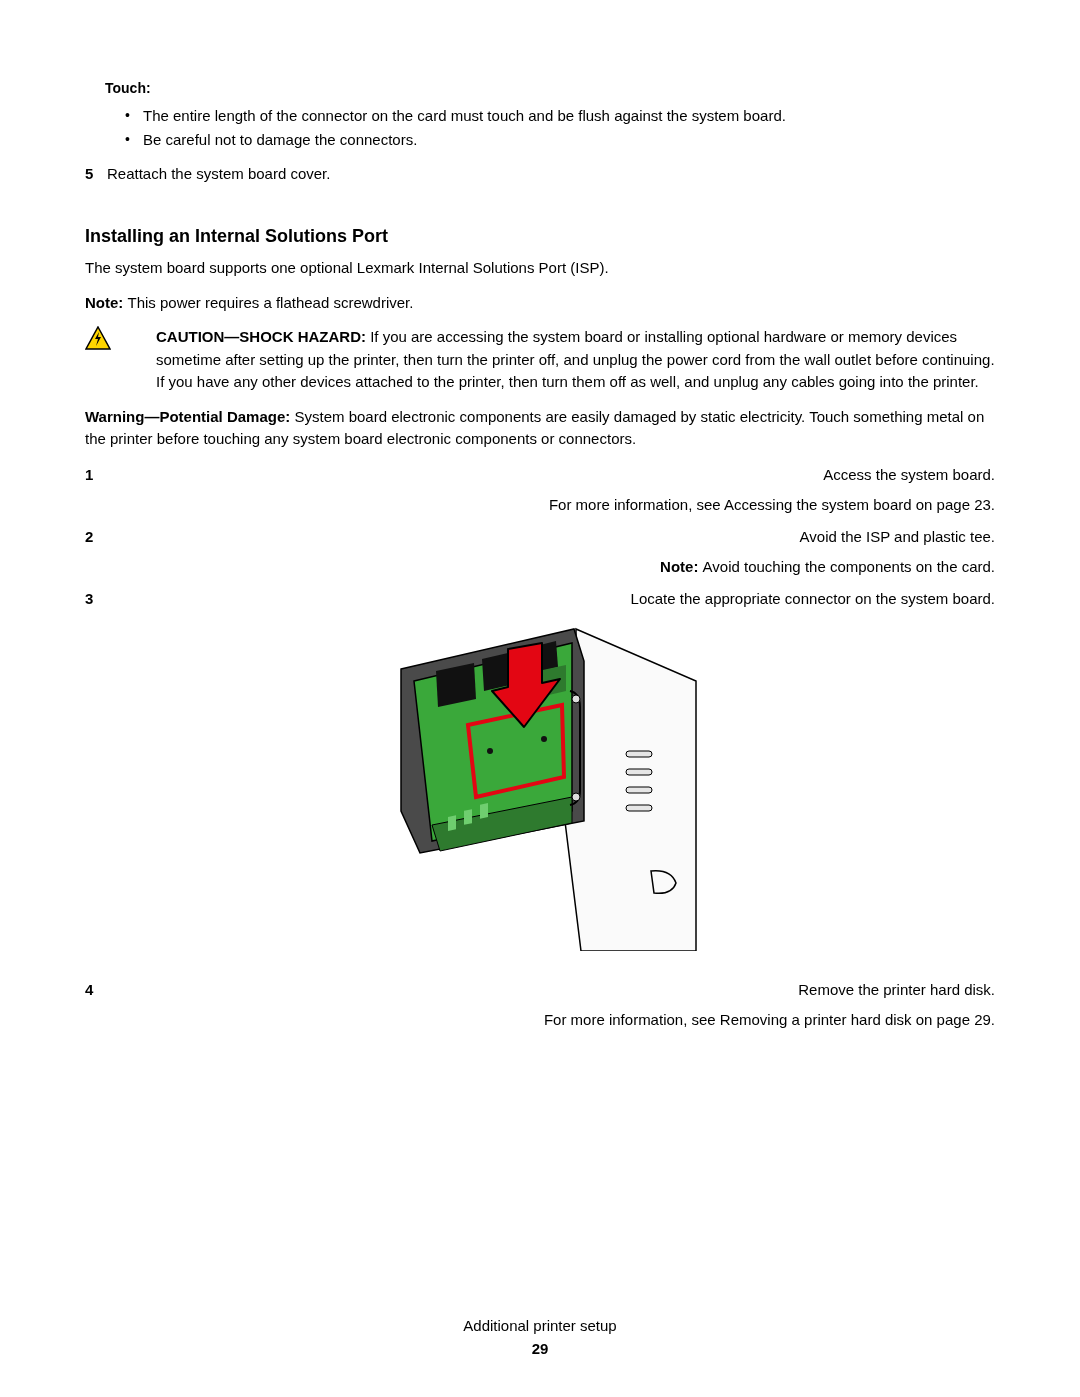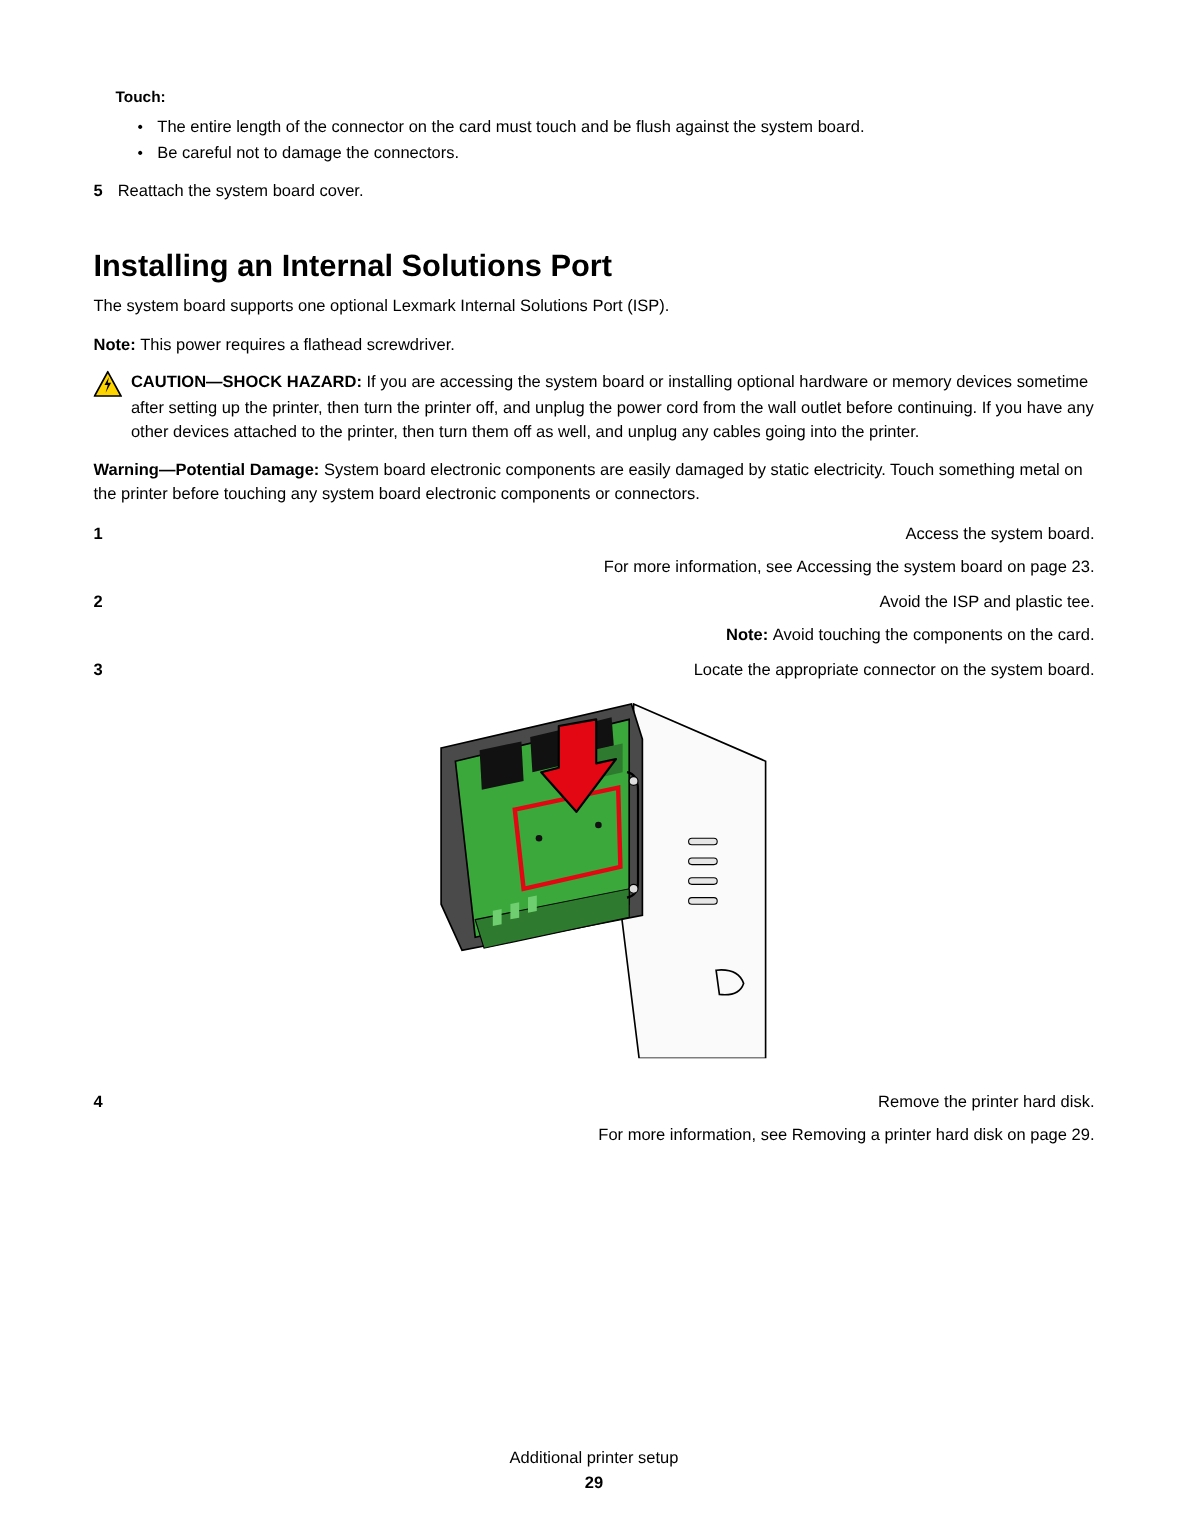--- a/index.html
+++ b/index.html
@@ -74,35 +74,36 @@
     text-align: right;
   }
   ol.steps2 > li::before {
     content: counter(stp);
     position: absolute;
     left: 0;
     top: 0;
     font-weight: bold;
   }
   h2.section-heading {
-    font-size: 28px;
+    font-size: 18px;
     font-weight: bold;
     margin: 40px 0 10px 0;
   }
   p.body {
     margin: 0 0 12px 0;
     line-height: 1.5;
   }
   .bold-run {
     font-weight: bold;
   }
   .caution-block {
     display: flex;
     align-items: flex-start;
     margin-bottom: 12px;
+    gap: 37px;
   }
   .caution-icon {
     flex: 0 0 auto;
     margin-right: 8px;
   }
   .caution-text {
     flex: 1;
     line-height: 1.5;
   }
   .sub {

